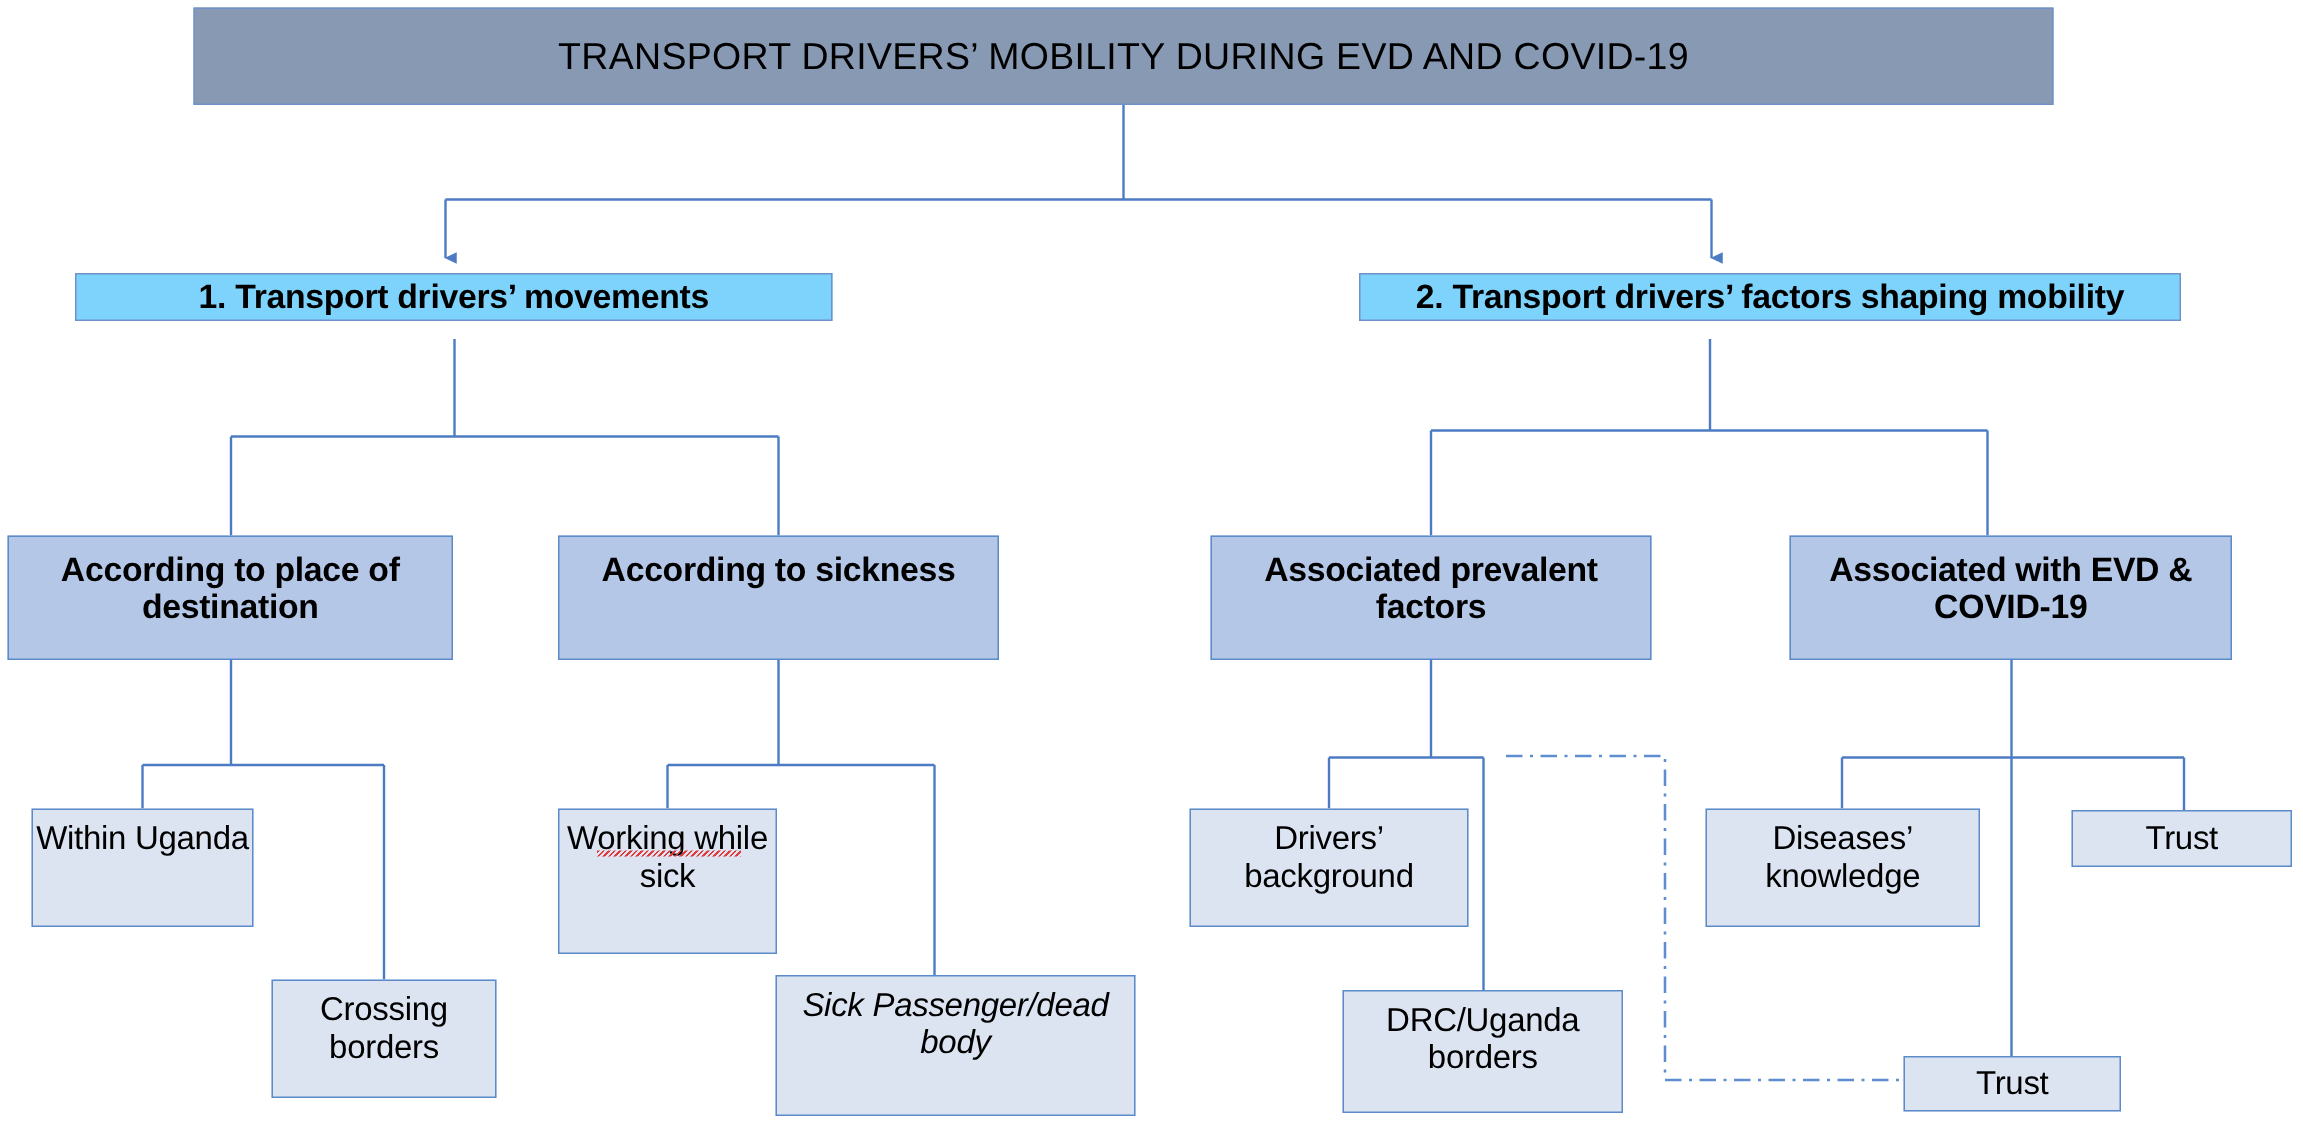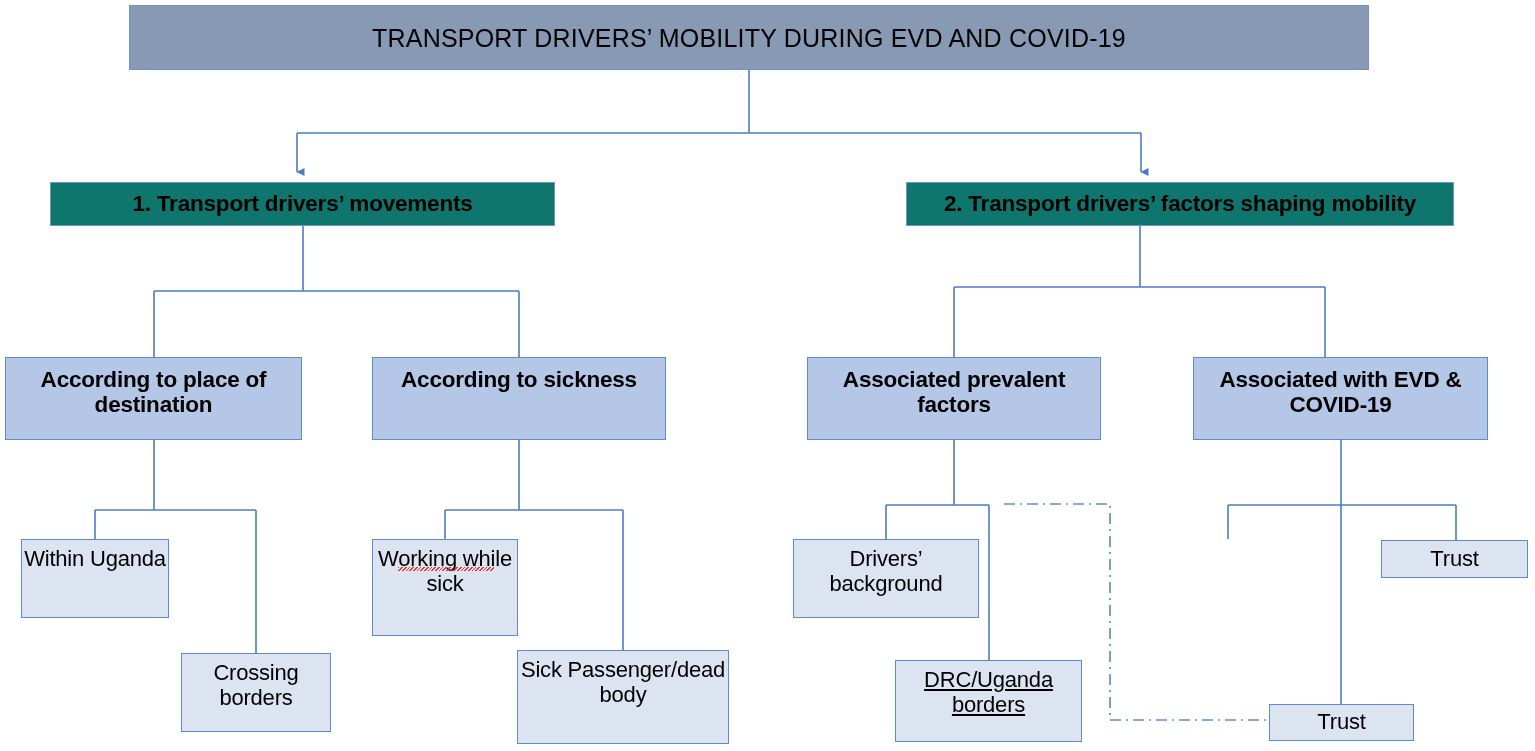--- a/index.html
+++ b/index.html
@@ -45,26 +45,26 @@
     border: 1.5px solid #6f92c8;
     align-items: center;
     font-size: 25px;
     font-weight: 400;
     letter-spacing: 0.2px;
     text-align: right;
   }
 
   
   .lvl1 {
-    background: #0f766e;
+    background: #7dd3fc;
     border: 1.5px solid #6f92c8;
     align-items: center;
     font-size: 22.5px;
     font-weight: 700;
-    height: 44px;
+    height: 32px;
   }
   .n-branch1 { left: 50px;  top: 182px; width: 505px; }
   .n-branch2 { left: 906px; top: 182px; width: 548px; }
 
   
   .lvl2 {
     background: #b4c7e7;
     border: 1.5px solid #5b8bc9;
     align-items: flex-start;
     padding-top: 9px;
@@ -82,23 +82,23 @@
     background: #dce4f2;
     border: 1.5px solid #5b8bc9;
     align-items: flex-start;
     padding-top: 7px;
     font-size: 22px;
     font-weight: 400;
   }
   .n-within    { left: 21px;   top: 539px; width: 148px; height: 79px; }
   .n-crossing  { left: 181px;  top: 653px; width: 150px; height: 79px; }
   .n-working   { left: 372px;  top: 539px; width: 146px; height: 97px; }
-  .n-sickpass  { left: 517px;  top: 650px; width: 212px; height: 94px; }
+  .n-sickpass  { left: 517px;  top: 650px; width: 240px; height: 94px; font-style: italic; }
   .n-drivers   { left: 793px;  top: 539px; width: 186px; height: 79px; }
-  .n-drcborder { left: 895px;  top: 660px; width: 187px; height: 82px; text-decoration: underline; }
+  .n-drcborder { left: 895px;  top: 660px; width: 187px; height: 82px; }
   .n-diseases  { left: 1137px; top: 539px; width: 183px; height: 79px; }
   .n-fear      { left: 1381px; top: 540px; width: 147px; height: 38px;
                  align-items: center; padding-top: 0; }
   .n-trust     { left: 1269px; top: 704px; width: 145px; height: 37px;
                  align-items: center; padding-top: 0; }
 
   
   .squiggle {
     position: absolute;
     left: 398px;
@@ -212,20 +212,23 @@
   </div>
 
   <div class="node lvl3 n-drivers">
     <span>Drivers’ background</span>
   </div>
 
   <div class="node lvl3 n-drcborder">
     <span>DRC/Uganda borders</span>
   </div>
 
+  <div class="node lvl3 n-diseases">
+    <span>Diseases’ knowledge</span>
+  </div>
 
   <div class="node lvl3 n-fear">
     <span>Trust</span>
   </div>
 
   <div class="node lvl3 n-trust">
     <span>Trust</span>
   </div>
 
 </div>

